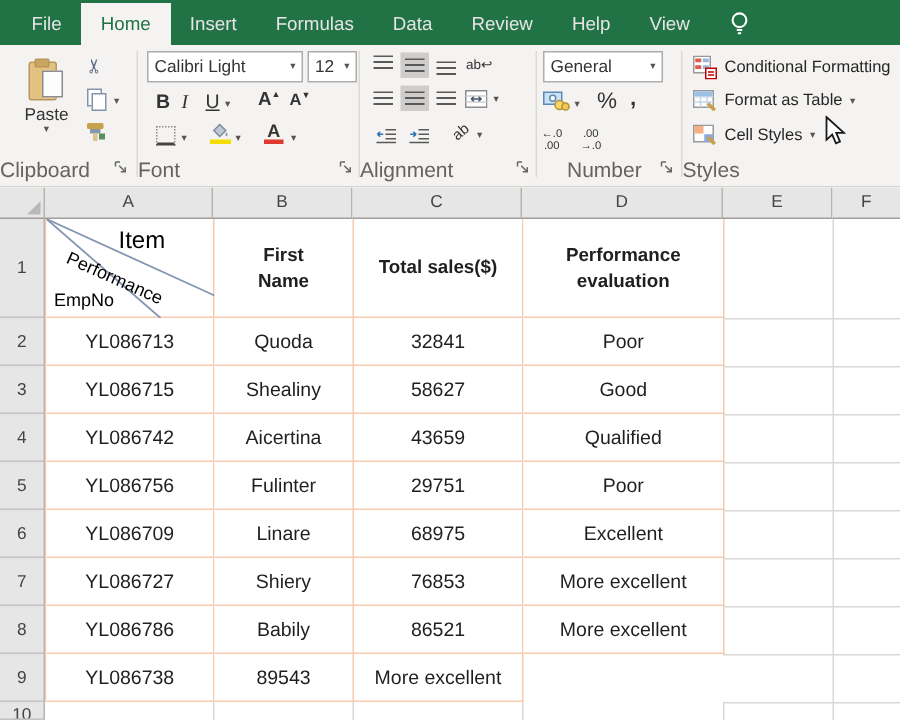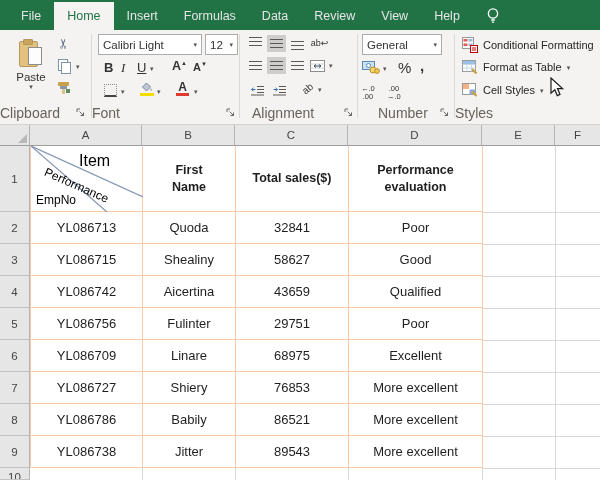--- a/index.html
+++ b/index.html
@@ -85,22 +85,22 @@
 
 <div class="screen">
 
   <div class="tabbar">
     <div class="tab">File</div>
     <div class="tab active">Home</div>
     <div class="tab">Insert</div>
     <div class="tab">Formulas</div>
     <div class="tab">Data</div>
     <div class="tab">Review</div>
+    <div class="tab">Help</div>
     <div class="tab">View</div>
-    <div class="tab">Help</div>
     <div class="bulb">
       <svg width="16" height="19">
           <circle cx="8" cy="7.5" r="4.6" fill="none" stroke="#fff" stroke-width="1.4"></circle>
           <path d="M6.2 14h3.6M6.9 16.2h2.2" stroke="#fff" stroke-width="1.3"></path>
         </svg>
     </div>
   </div>
 
   <div class="ribbon">
     <div class="gdiv" style="left:91px"></div>
@@ -214,21 +214,21 @@
     <div class="abtn" style="left:270px;top:51px">
       <svg width="15" height="12">
           <path d="M7 2.5h7M7 5.5h7M7 8.5h7M1 11h13" stroke="#595959"></path>
           <path d="M1.5 5.5h4M5.5 5.5l-2-1.6M5.5 5.5l-2 1.6" stroke="#2E74B5" fill="none"></path>
         </svg>
     </div>
     <div class="abtn" style="left:298px;top:50px">
         <span class="orient">ab</span>
       </div>
     <span class="smdd" style="left:318px;top:56px">▾</span>
-    <div class="glabel" style="left:252px;width:118px">Alignment</div>
+    <div class="glabel" style="left:240px;width:118px">Alignment</div>
     <div class="launch" style="left:344px">
       <svg width="9" height="9">
           <path d="M1 1h3M1 1v3" stroke="#666" fill="none"></path>
           <path d="M3.5 3.5L7.5 7.5M7.5 4.5v3h-3" stroke="#666" fill="none"></path>
         </svg>
     </div>
 
     <div class="box" style="left:362px;top:4px;width:80px">
       <span>General</span>
         <span class="dd">▾</span>
@@ -437,23 +437,20 @@
           <span>86521</span>
         </div>
       <div class="tc">
           <span>More excellent</span>
         </div>
 
       <div class="tc">
           <span>YL086738</span>
         </div>
       <div class="tc">
-          <span>Jitter</span>
-        </div>
-      <div class="tc">
           <span>89543</span>
         </div>
       <div class="tc">
           <span>More excellent</span>
         </div>
     </div>
   </div>
 
   <div class="cursor" style="left:550px;top:77px">
     <svg width="17" height="22" viewBox="0 0 17 22">

